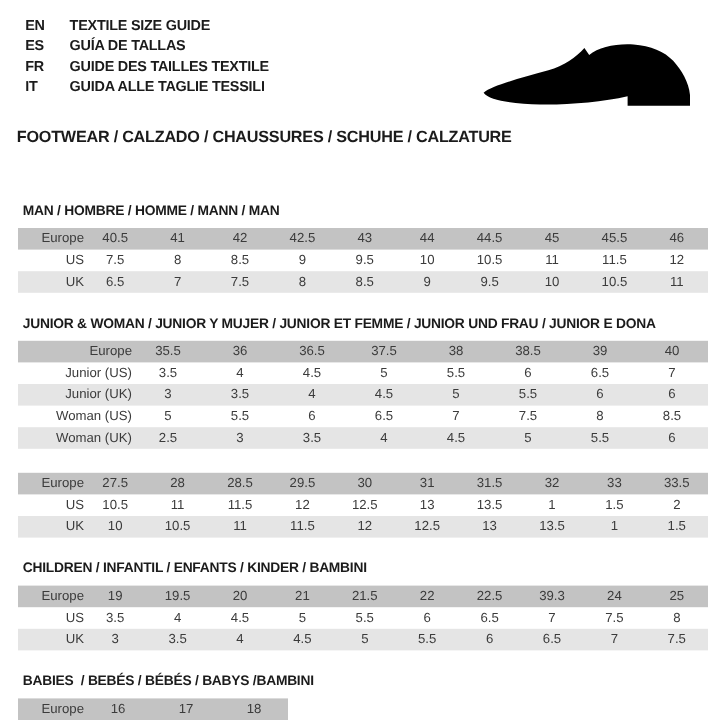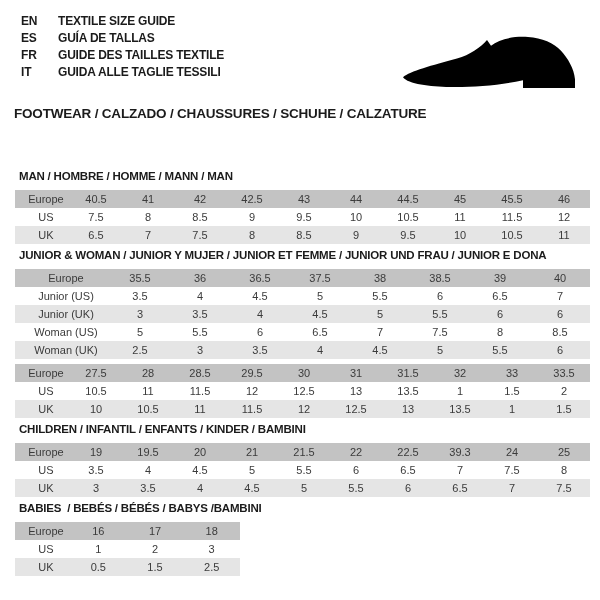--- a/index.html
+++ b/index.html
@@ -13,31 +13,31 @@
   .lang-code{
     width:37px;flex:none;font-size:12px;font-weight:700;color:#1b1b1b;letter-spacing:-0.2px;
   }
   .lang-label{font-size:12px;font-weight:700;color:#1b1b1b;letter-spacing:-0.2px;white-space:pre}
   .category-title{
     position:absolute;left:14px;top:106px;font-size:13.5px;font-weight:700;color:#1b1b1b;
     letter-spacing:-0.2px;white-space:pre;
   }
   .shoe{position:absolute;left:402px;top:36px;width:175px;height:54px}
   .sections{position:absolute;left:15px;top:170px;width:575px}
-  .section{margin-bottom:5px}
+  .section{margin-bottom:20px}
   .section-title{
     font-size:11.5px;font-weight:700;color:#1b1b1b;letter-spacing:-0.2px;
     line-height:12px;margin:0 0 8px 4px;white-space:pre;
   }
   .size-table{width:575px}
   .size-table.narrow{width:225px}
   .t-row{display:flex;height:18px;line-height:18px;font-size:11px;color:#3b3b3b}
   .t-row.head{background:#c3c3c3}
   .t-row.alt{background:#e5e5e5}
-  .t-label{width:55px;flex:none;padding-left:7px;box-sizing:border-box;text-align:center;white-space:nowrap}
+  .t-label{width:55px;flex:none;padding-left:7px;box-sizing:border-box;text-align:right;white-space:nowrap}
   .size-table.wide-labels .t-label{width:95px}
   .t-cell{flex:1;text-align:center}
 </style>
 </head>
 <body>
 
 <div class="lang-block">
     <div class="lang-row">
       <div class="lang-code">EN</div>
       <div class="lang-label">TEXTILE SIZE GUIDE</div>

